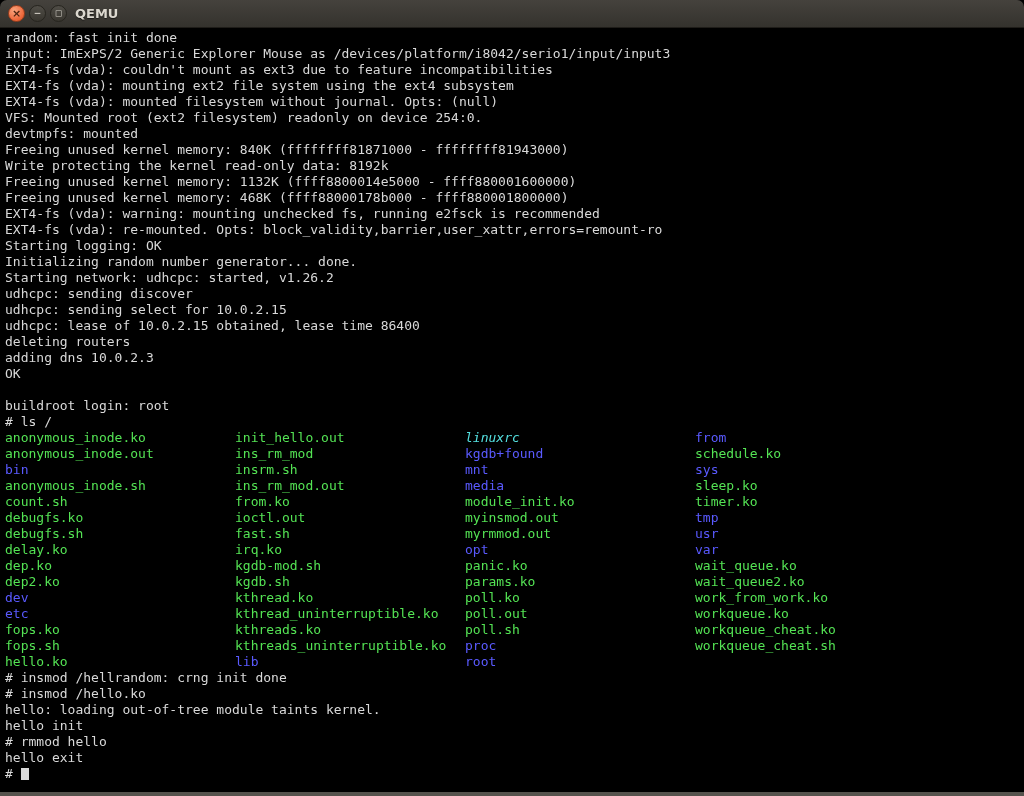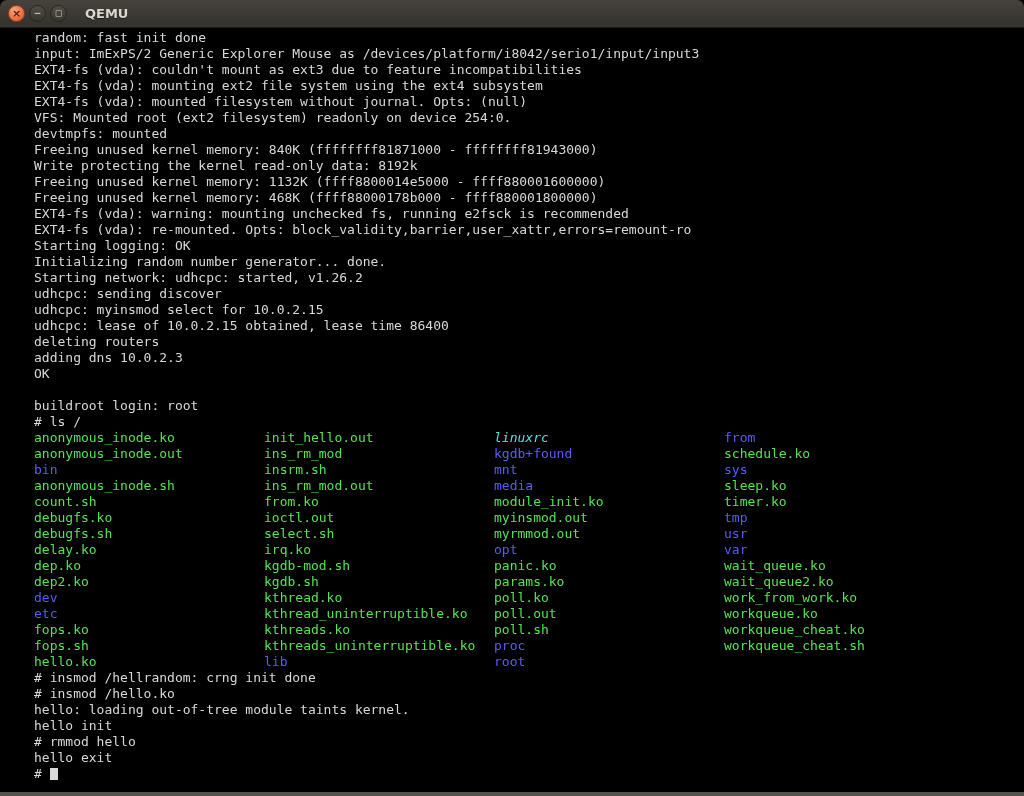--- a/index.html
+++ b/index.html
@@ -8,26 +8,26 @@
   html,body{margin:0;padding:0;background:#000;width:1024px;height:796px;overflow:hidden;}
   .window{position:relative;width:1024px;height:796px;background:#000;}
   .titlebar{height:28px;background:linear-gradient(#45423d,#34322d);border-bottom:1px solid #1f1d19;
     display:flex;align-items:center;padding-left:8px;box-sizing:border-box;border-radius:7px 7px 0 0;}
   .btn{width:17px;height:17px;border-radius:50%;display:inline-flex;align-items:center;justify-content:center;
     margin-right:4px;box-sizing:border-box;cursor:default;flex:none;}
   .btn.close{background:radial-gradient(circle at 35% 30%,#f9a57e,#ee693c 65%,#cf5327);border:1px solid #9c3e1c;}
   .btn.close .glyph{color:#4e2512;font:bold 11px/1 "DejaVu Sans",sans-serif;}
   .btn.dark{background:linear-gradient(#504d47,#38362f);border:1px solid #26241e;}
   .btn.dark .glyph{color:#cfcbc2;font:bold 9px/1 "DejaVu Sans",sans-serif;}
-  .title{color:#dcd8cf;font:bold 13px "DejaVu Sans","Liberation Sans",sans-serif;margin-left:14px;
+  .title{color:#dcd8cf;font:bold 13px "DejaVu Sans","Liberation Sans",sans-serif;margin-left:4px;
     text-shadow:0 1px 1px rgba(0,0,0,.55);}
   .screen{position:absolute;top:28px;left:0;width:1024px;height:768px;background:#000;color:var(--fg);
     font:13px/16px "DejaVu Sans Mono","Liberation Mono",monospace;padding:2px 0 0 5px;
     box-sizing:border-box;overflow:hidden;}
-  .line{height:16px;white-space:pre;margin-left:29px;}
+  .line{height:16px;white-space:pre;}
   .cell{display:inline-block;width:230px;white-space:pre;vertical-align:top;}
   .exec{color:var(--exec);}
   .dir{color:var(--dir);}
   .link{color:var(--symlink);font-style:italic;}
   .cursor{display:inline-block;width:8px;height:12px;background:var(--fg);vertical-align:-2px;}
   .bottom-edge{position:absolute;left:0;bottom:0;width:100%;height:4px;background:#56534d;}
 </style>
 </head>
 <body>
 
@@ -55,35 +55,35 @@
       <div class="line">Freeing unused kernel memory: 840K (ffffffff81871000 - ffffffff81943000)</div>
       <div class="line">Write protecting the kernel read-only data: 8192k</div>
       <div class="line">Freeing unused kernel memory: 1132K (ffff8800014e5000 - ffff880001600000)</div>
       <div class="line">Freeing unused kernel memory: 468K (ffff88000178b000 - ffff880001800000)</div>
       <div class="line">EXT4-fs (vda): warning: mounting unchecked fs, running e2fsck is recommended</div>
       <div class="line">EXT4-fs (vda): re-mounted. Opts: block_validity,barrier,user_xattr,errors=remount-ro</div>
       <div class="line">Starting logging: OK</div>
       <div class="line">Initializing random number generator... done.</div>
       <div class="line">Starting network: udhcpc: started, v1.26.2</div>
       <div class="line">udhcpc: sending discover</div>
-      <div class="line">udhcpc: myinsmod select for 10.0.2.15</div>
+      <div class="line">udhcpc: sending select for 10.0.2.15</div>
       <div class="line">udhcpc: lease of 10.0.2.15 obtained, lease time 86400</div>
       <div class="line">deleting routers</div>
       <div class="line">adding dns 10.0.2.3</div>
       <div class="line">OK</div>
       <div class="line"></div>
       <div class="line">buildroot login: root</div>
       <div class="line"># ls /</div>
       <div class="line"><span class="cell exec">anonymous_inode.ko</span><span class="cell exec">init_hello.out</span><span class="cell link">linuxrc</span><span class="cell dir">from</span></div>
       <div class="line"><span class="cell exec">anonymous_inode.out</span><span class="cell exec">ins_rm_mod</span><span class="cell dir">kgdb+found</span><span class="cell exec">schedule.ko</span></div>
       <div class="line"><span class="cell dir">bin</span><span class="cell exec">insrm.sh</span><span class="cell dir">mnt</span><span class="cell dir">sys</span></div>
       <div class="line"><span class="cell exec">anonymous_inode.sh</span><span class="cell exec">ins_rm_mod.out</span><span class="cell dir">media</span><span class="cell exec">sleep.ko</span></div>
       <div class="line"><span class="cell exec">count.sh</span><span class="cell exec">from.ko</span><span class="cell exec">module_init.ko</span><span class="cell exec">timer.ko</span></div>
       <div class="line"><span class="cell exec">debugfs.ko</span><span class="cell exec">ioctl.out</span><span class="cell exec">myinsmod.out</span><span class="cell dir">tmp</span></div>
-      <div class="line"><span class="cell exec">debugfs.sh</span><span class="cell exec">select.sh</span><span class="cell exec">myrmmod.out</span><span class="cell dir">usr</span></div>
+      <div class="line"><span class="cell exec">debugfs.sh</span><span class="cell exec">fast.sh</span><span class="cell exec">myrmmod.out</span><span class="cell dir">usr</span></div>
       <div class="line"><span class="cell exec">delay.ko</span><span class="cell exec">irq.ko</span><span class="cell dir">opt</span><span class="cell dir">var</span></div>
       <div class="line"><span class="cell exec">dep.ko</span><span class="cell exec">kgdb-mod.sh</span><span class="cell exec">panic.ko</span><span class="cell exec">wait_queue.ko</span></div>
       <div class="line"><span class="cell exec">dep2.ko</span><span class="cell exec">kgdb.sh</span><span class="cell exec">params.ko</span><span class="cell exec">wait_queue2.ko</span></div>
       <div class="line"><span class="cell dir">dev</span><span class="cell exec">kthread.ko</span><span class="cell exec">poll.ko</span><span class="cell exec">work_from_work.ko</span></div>
       <div class="line"><span class="cell dir">etc</span><span class="cell exec">kthread_uninterruptible.ko</span><span class="cell exec">poll.out</span><span class="cell exec">workqueue.ko</span></div>
       <div class="line"><span class="cell exec">fops.ko</span><span class="cell exec">kthreads.ko</span><span class="cell exec">poll.sh</span><span class="cell exec">workqueue_cheat.ko</span></div>
       <div class="line"><span class="cell exec">fops.sh</span><span class="cell exec">kthreads_uninterruptible.ko</span><span class="cell dir">proc</span><span class="cell exec">workqueue_cheat.sh</span></div>
       <div class="line"><span class="cell exec">hello.ko</span><span class="cell dir">lib</span><span class="cell dir">root</span></div>
       <div class="line"># insmod /hellrandom: crng init done</div>
       <div class="line"># insmod /hello.ko</div>

